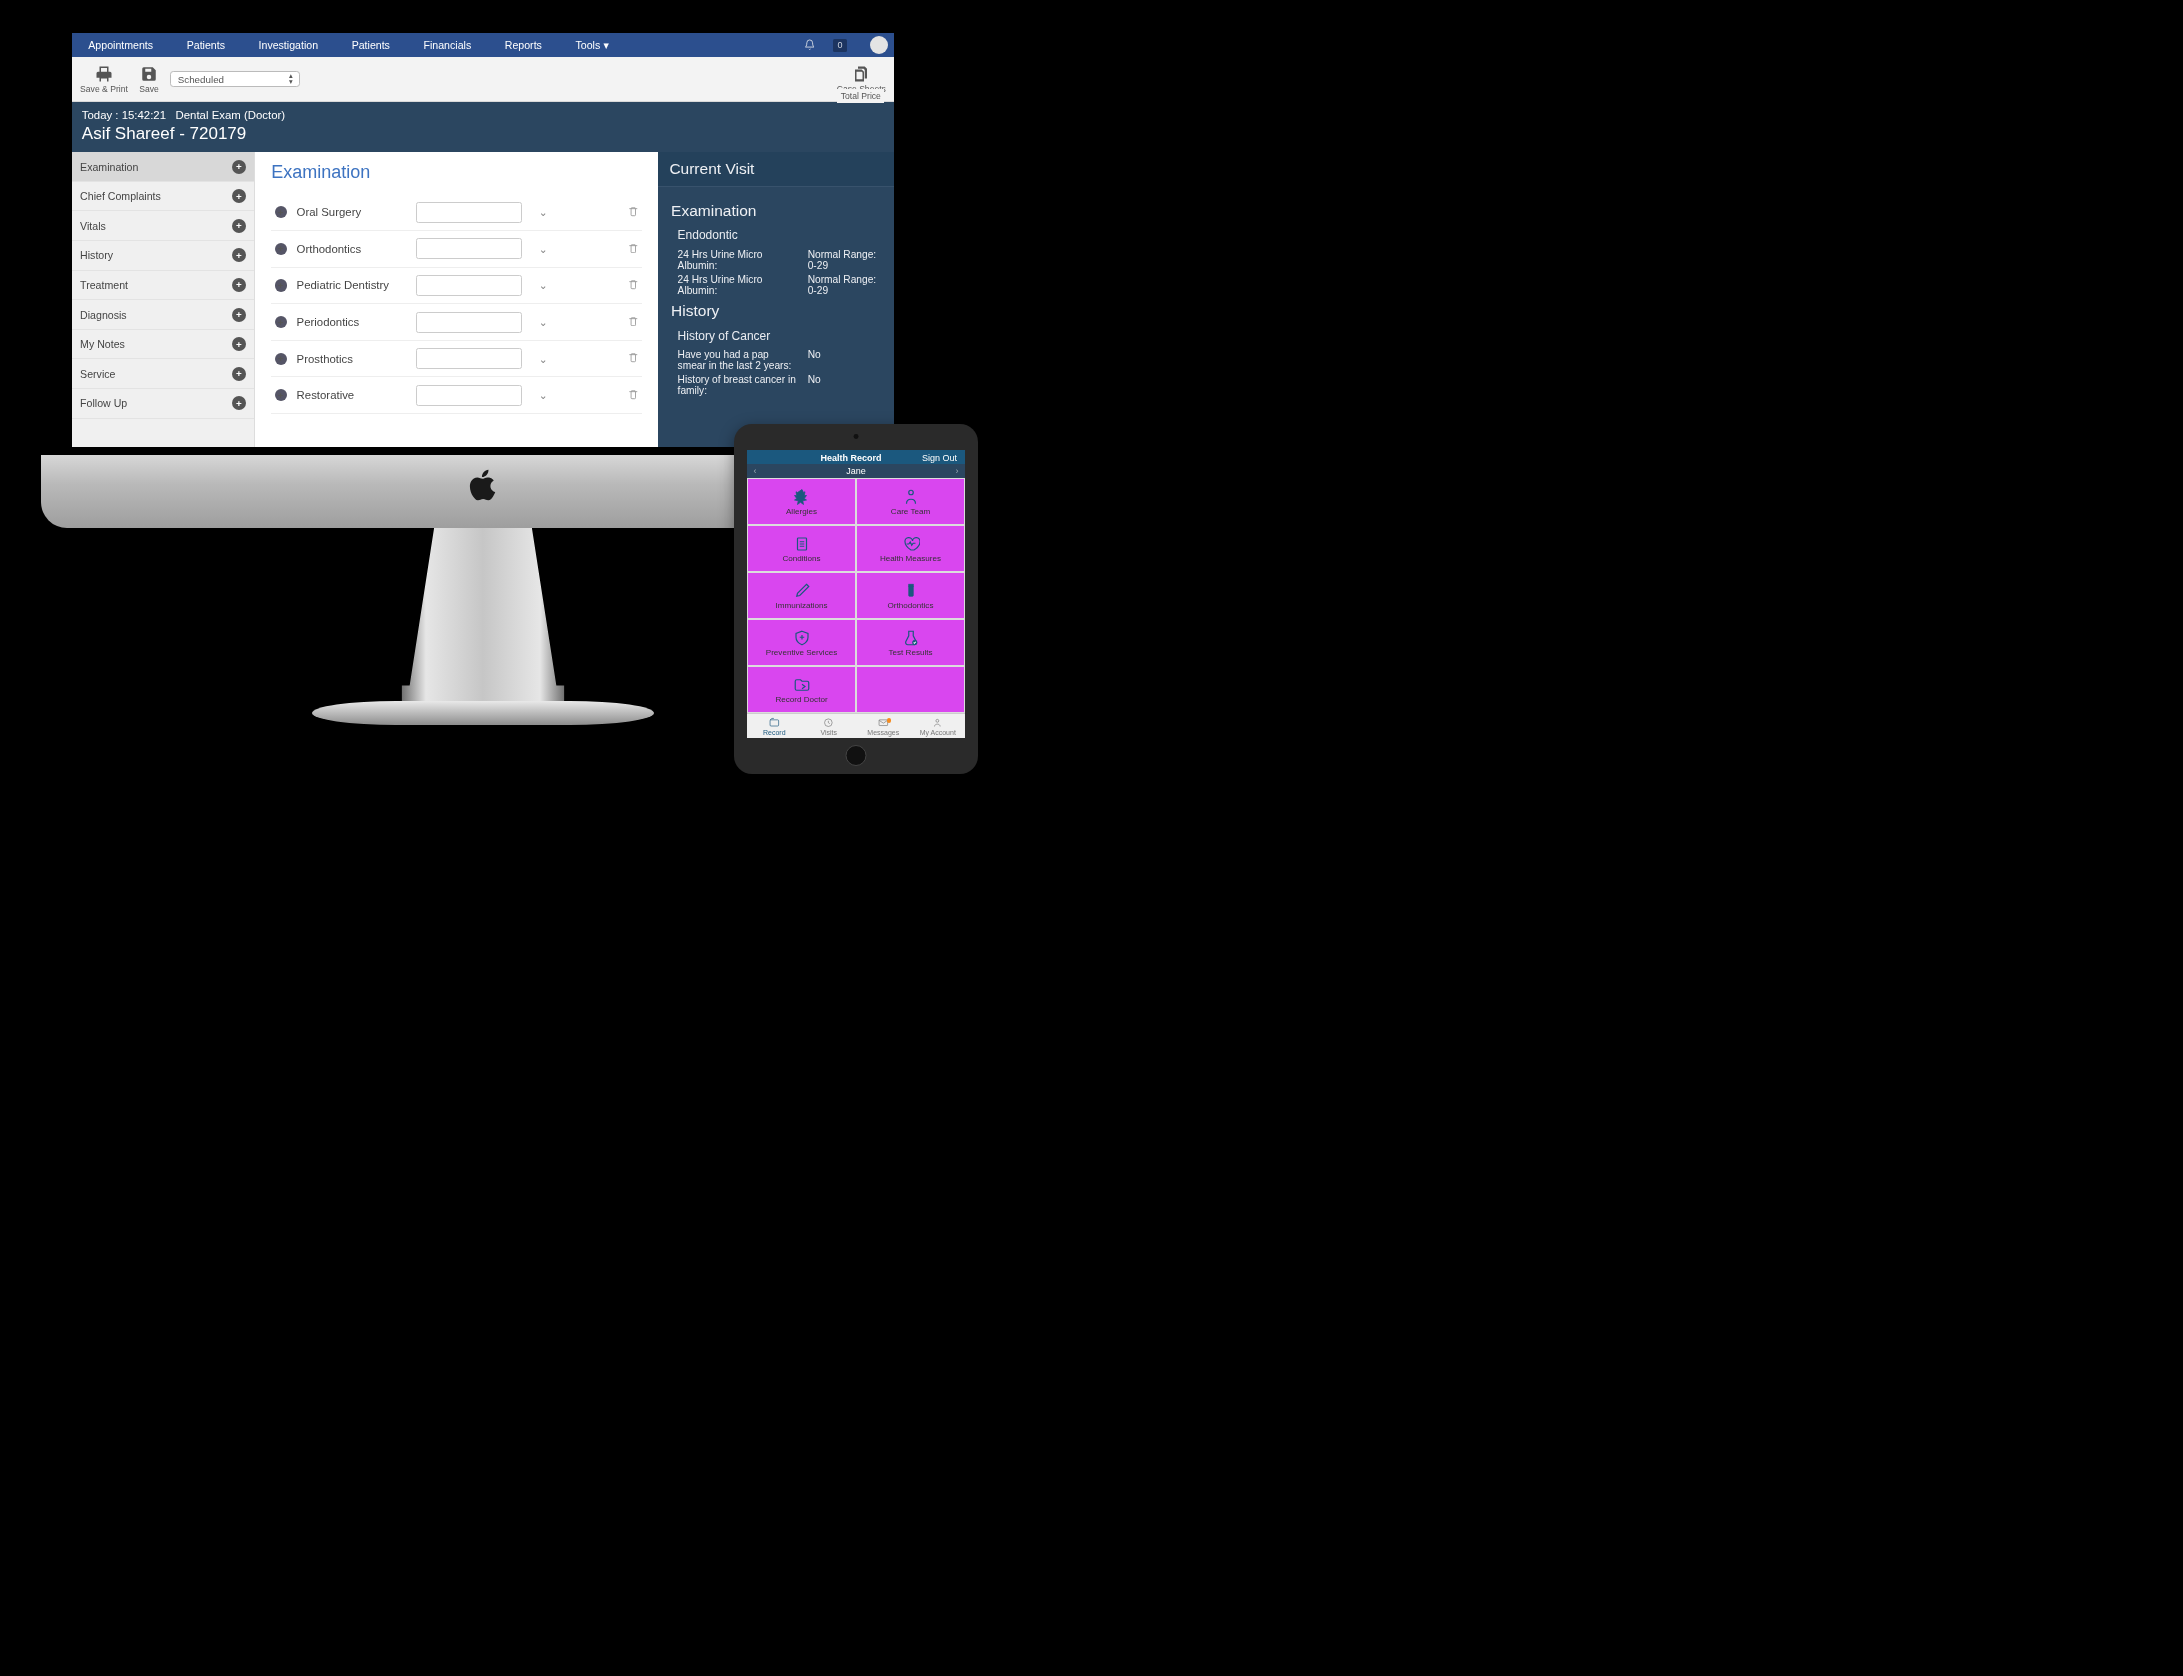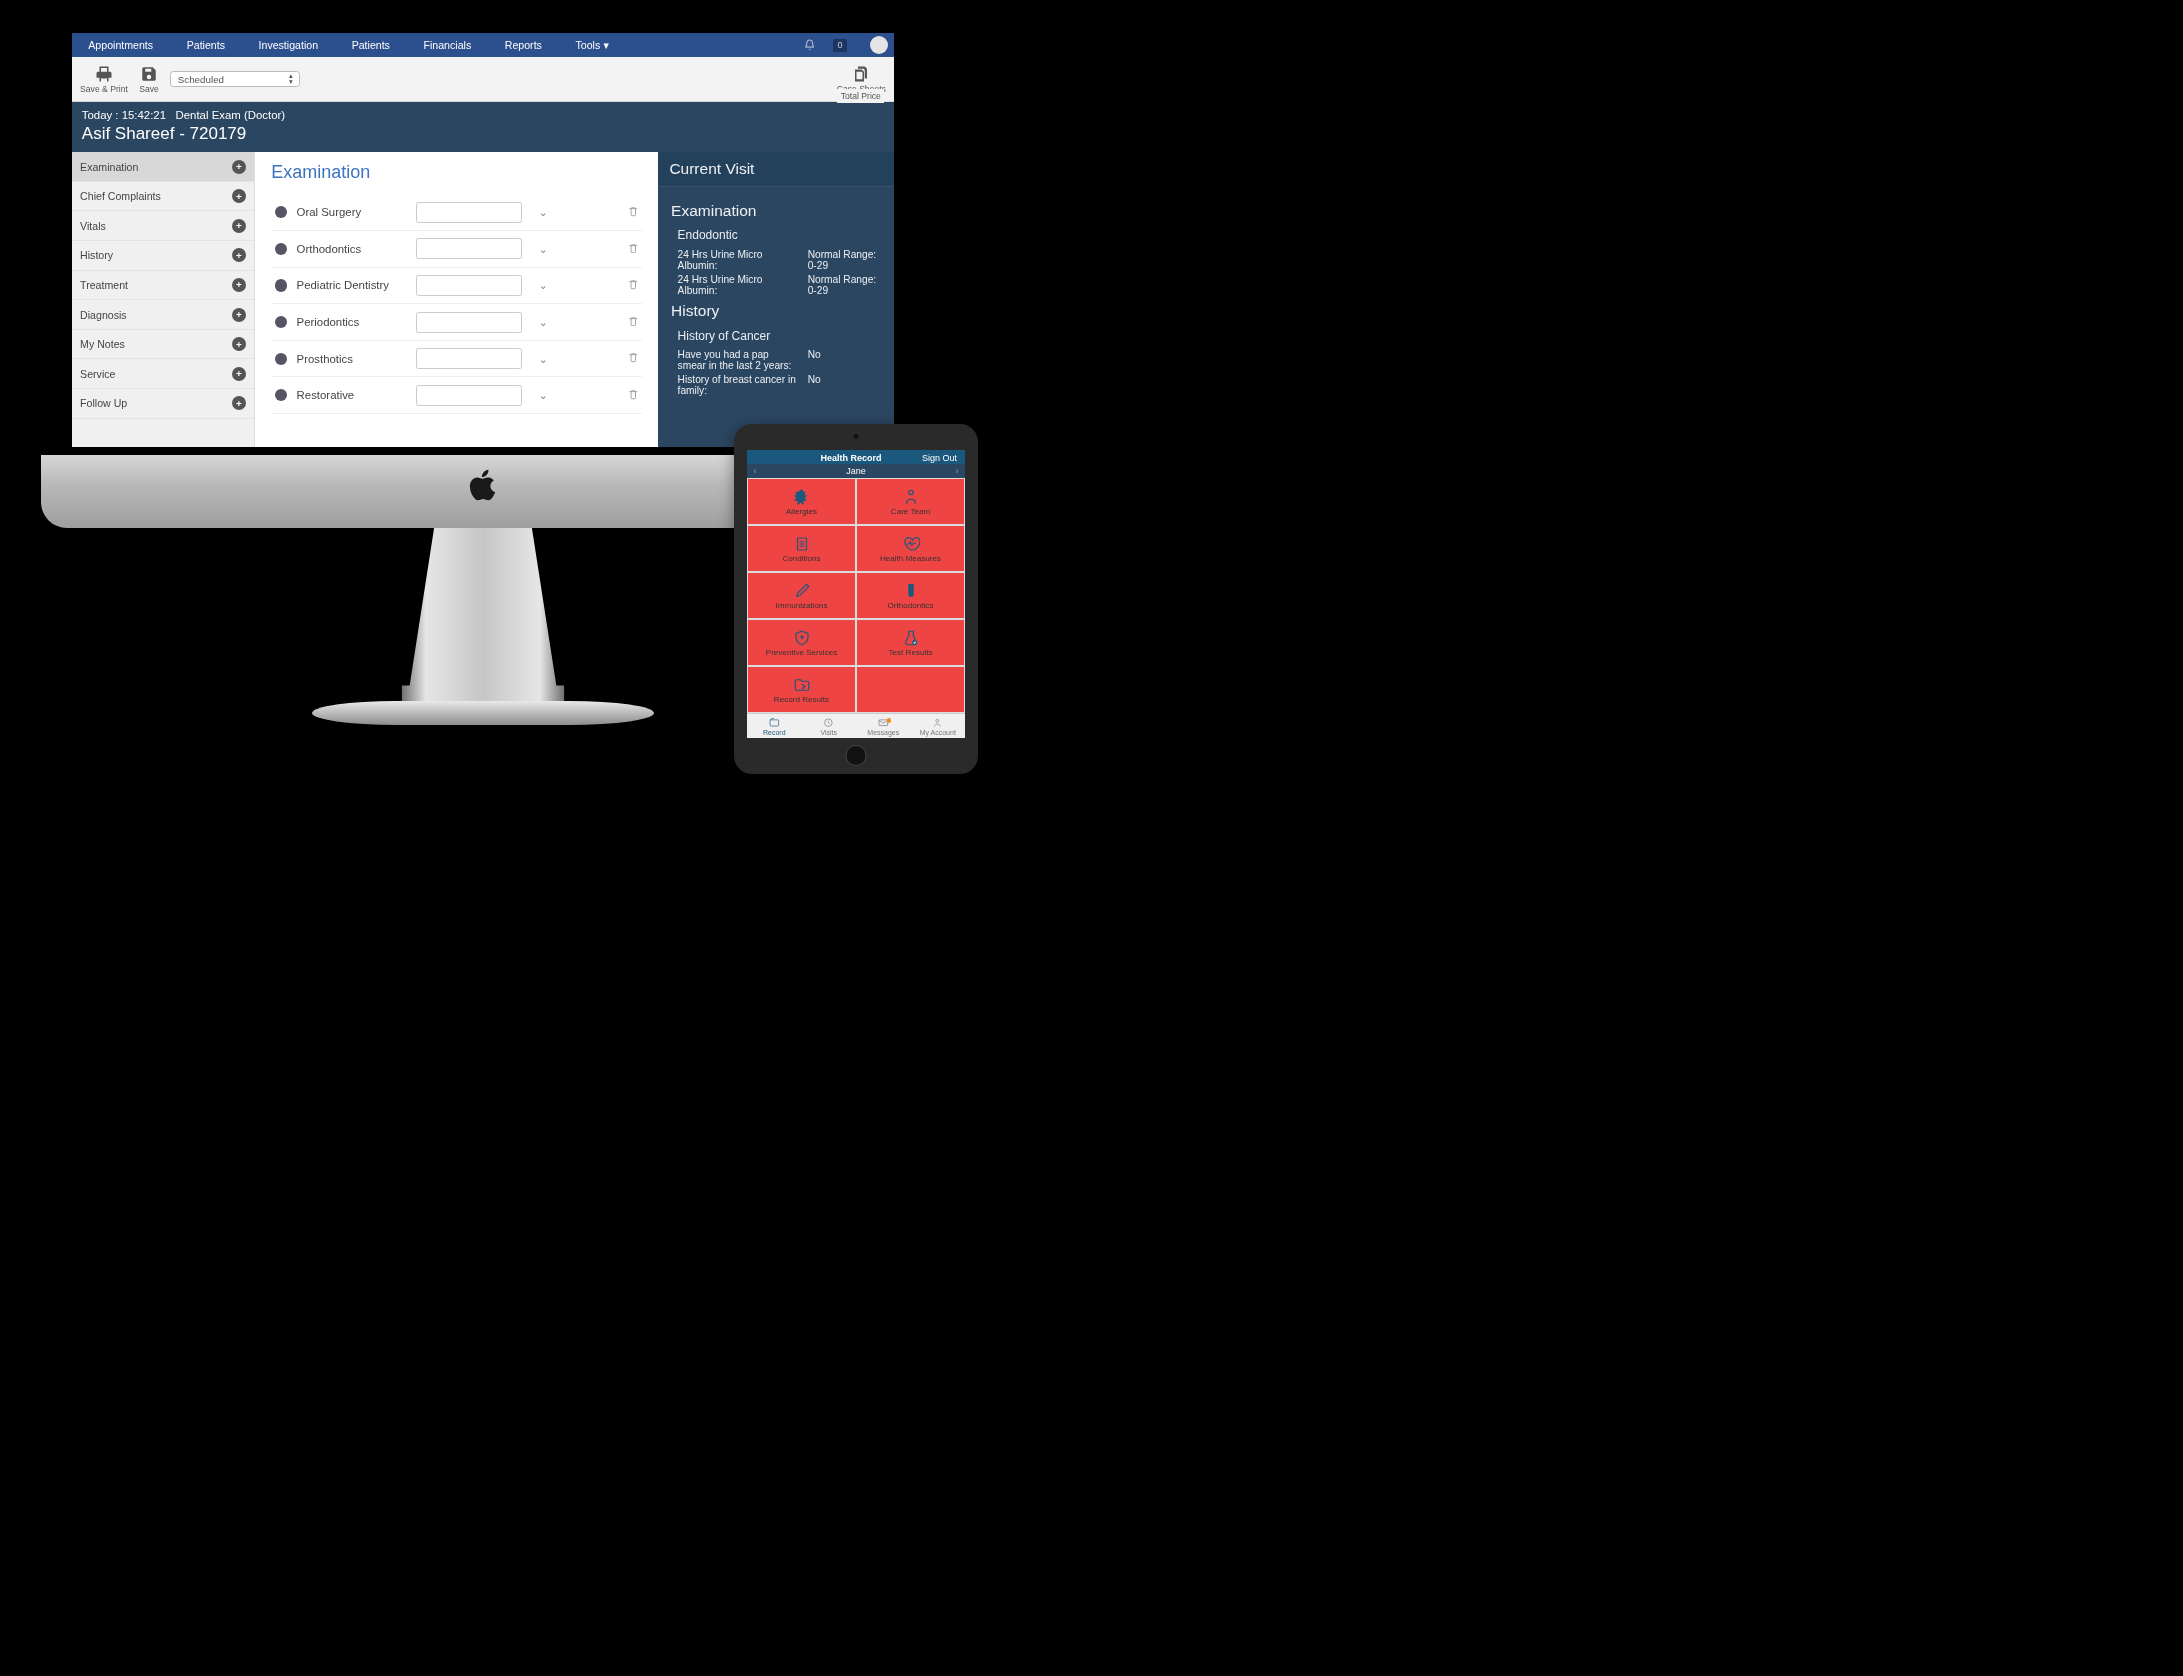--- a/index.html
+++ b/index.html
@@ -68,21 +68,21 @@
   
   .ipad { position: absolute; right: 33px; bottom: 8.1px; width: 244px; height: 350px; background: #2a2a2a; border-radius: 18px; padding: 26px 13px 36px 13px; box-shadow: 0 4.9px 14.7px rgba(0,0,0,.4); }
   .ipad .home { position:absolute; left:50%; bottom:8.1px; transform:translateX(-50%); width:21px; height:21px; border-radius:50%; background:#111; border:0.8px solid #444;}
   .ipad .cam { position:absolute; left:50%; top:9.8px; transform:translateX(-50%); width:4.9px; height:4.9px; border-radius:50%; background:#111;}
   .ipad-screen { width: 100%; height: 100%; background: #f5f5f5; display:flex; flex-direction:column; font-size:9px; }
   .phr-top { background:#1b587e; color:#fff; height:18px; display:flex;}
   .phr-top .mid { flex:1; text-align:center; font-weight:600; padding-top:3.3px;}
   .phr-top .right { padding:3.3px 8.1px 0 0;}
   .phr-sub { background:#2b4660; color:#fff; height:18px; display:flex; align-items:center; justify-content:space-between; padding:0 6.5px; font-size:9px;}
   .phr-grid { flex:1; display:grid; grid-template-columns:1fr 1fr; grid-auto-rows:47px; }
-  .phr-cell { border:0.8px solid #dcdcdc; background:#ef4444; display:flex; flex-direction:column; align-items:center; justify-content:center; gap:1px; color:#333; font-size:8.1px;}
+  .phr-cell { border:0.8px solid #dcdcdc; background:#d946ef; display:flex; flex-direction:column; align-items:center; justify-content:center; gap:1px; color:#333; font-size:8.1px;}
   .phr-cell svg { width:18px; height:18px; fill:#1b587e; stroke:#1b587e; }
   .phr-bottom { height:31px; background:#f0f0f0; border-top:0.8px solid #ccc; display:flex;}
   .phr-tab { flex:1; display:flex; flex-direction:column; align-items:center; justify-content:center; gap:0.8px; font-size:7px; color:#777;}
   .phr-tab.active{ color:#1b587e;}
   .phr-tab .dot{ position:absolute; margin-left:11.4px; margin-top:-11.4px; width:4.9px; height:4.9px; background:#f58b1f; border-radius:50%;}
   .phr-tab svg{ width:14.7px; height:11.4px; fill:none; stroke:currentColor; stroke-width:1.4;}
 </style>
 </head>
 <body>
 
@@ -361,21 +361,21 @@
             <circle cx="17" cy="18" r="3" fill="#1b587e"></circle>
             <path d="M15.5 18l1 1 2-2" stroke="#fff" stroke-width="1.4" fill="none"></path>
           </svg>
           <span>Test Results</span>
         </div>
         <div class="phr-cell">
           <svg viewBox="0 0 24 24">
             <path d="M3 7a2 2 0 012-2h5l2 2h7a2 2 0 012 2v8a2 2 0 01-2 2H5a2 2 0 01-2-2z" fill="none" stroke-width="1.6"></path>
             <path d="M12 11l4 3-4 3" fill="none" stroke-width="1.6"></path>
           </svg>
-          <span>Record Results</span>
+          <span>Record Doctor</span>
         </div>
         <div class="phr-cell"></div>
       </div>
     <div class="phr-bottom" id="phr-bottom">
         <div class="phr-tab active" style="position: relative;">
           <svg viewBox="0 0 24 24">
             <rect x="3" y="6" width="18" height="13" rx="2"></rect>
             <path d="M3 6l4-3h4"></path>
           </svg>
           <span>Record</span>

